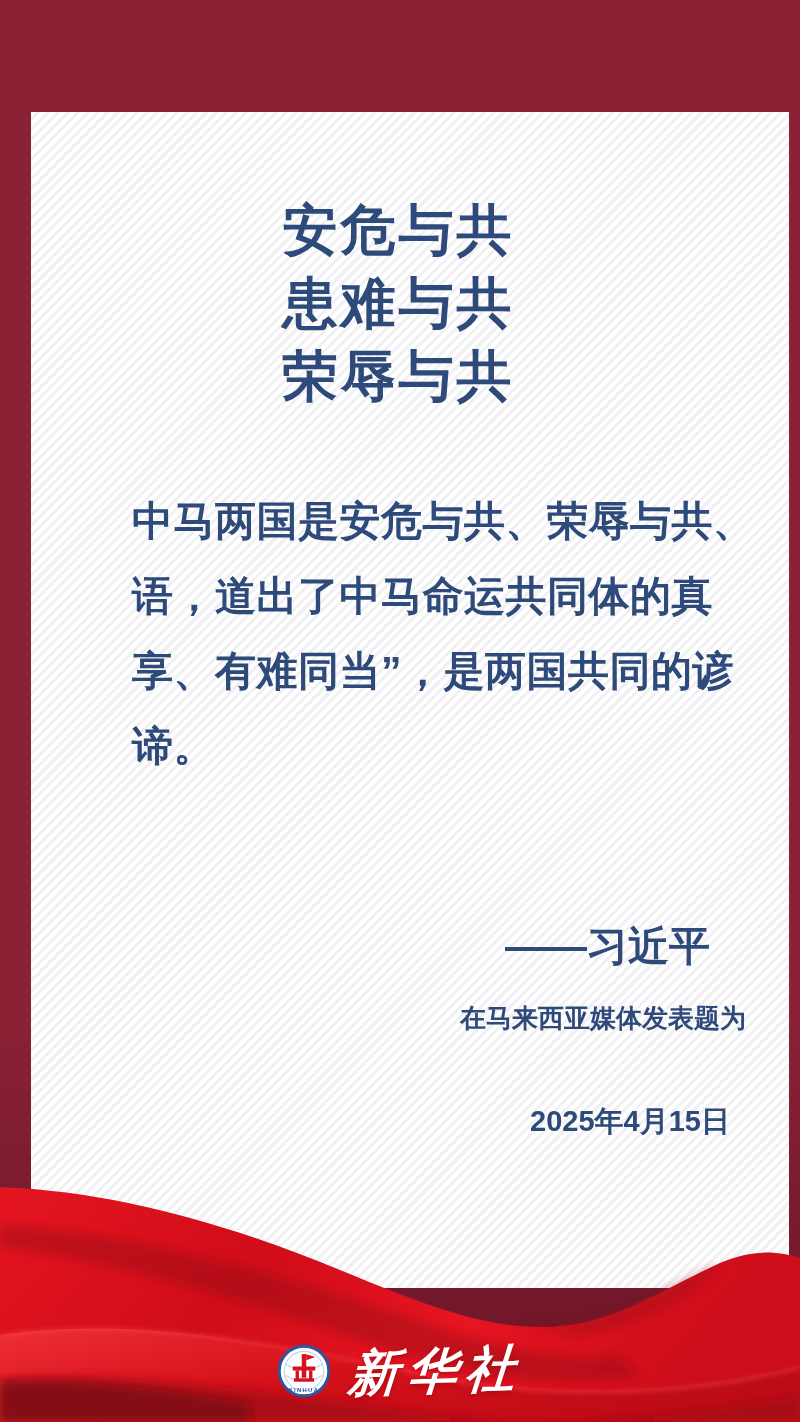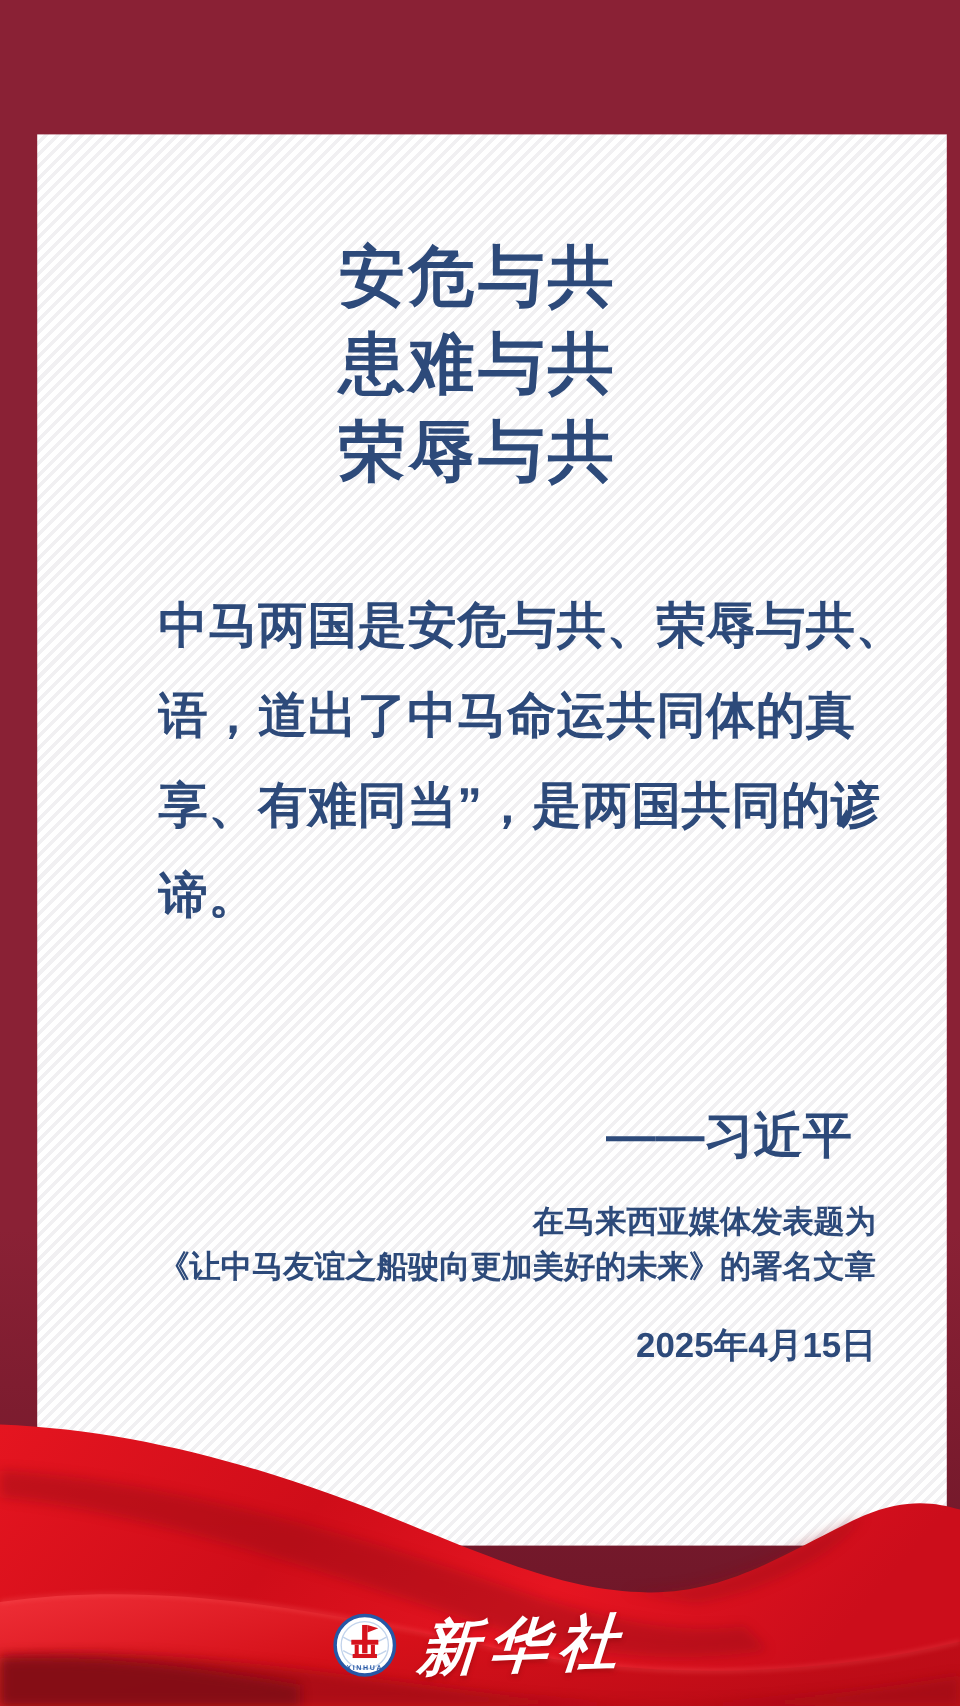--- a/index.html
+++ b/index.html
@@ -21,21 +21,21 @@
     position:absolute;left:58px;top:372px;width:640px;
     color:#2d4a7a;font-weight:700;font-size:41px;line-height:75px;
     letter-spacing:0.5px;white-space:nowrap;margin-left:43px;
   }
   .attribution{
     position:absolute;left:0;top:812px;width:735px;box-sizing:border-box;
     padding-right:56px;text-align:right;color:#2d4a7a;
     font-weight:800;font-size:41px;line-height:44px;
   }
   .source-block{
-    position:absolute;left:0;top:888px;width:735px;box-sizing:border-box;
+    position:absolute;left:16px;top:888px;width:735px;box-sizing:border-box;
     padding-right:36px;text-align:right;color:#2d4a7a;
     font-weight:700;font-size:26px;line-height:37px;
   }
   .date-line{
     position:absolute;left:0;top:990px;width:735px;box-sizing:border-box;
     padding-right:36px;text-align:right;color:#2d4a7a;
     font-weight:700;font-size:29px;
   }
   .bottom-art{
     position:absolute;left:0;top:1130px;width:800px;height:292px;
@@ -70,21 +70,20 @@
       <div>中马两国是安危与共、荣辱与共、</div>
       <div>语，道出了中马命运共同体的真</div>
       <div>享、有难同当”，是两国共同的谚</div>
       <div>谛。</div>
     </div>
 
     <div class="attribution">——习近平</div>
 
     <div class="source-block">
       <div>在马来西亚媒体发表题为</div>
-      <div>《让中马友谊之船驶向更加美好的未来》的署名文章</div>
     </div>
 
     <div class="date-line">2025年4月15日</div>
 
   </div>
 
   <svg class="bottom-art" viewBox="0 0 800 292" preserveAspectRatio="none" aria-hidden="true">
     <defs>
       <linearGradient id="gMain" x1="0" y1="0" x2="1" y2="0.25">
         <stop offset="0" stop-color="#e51520"></stop>

